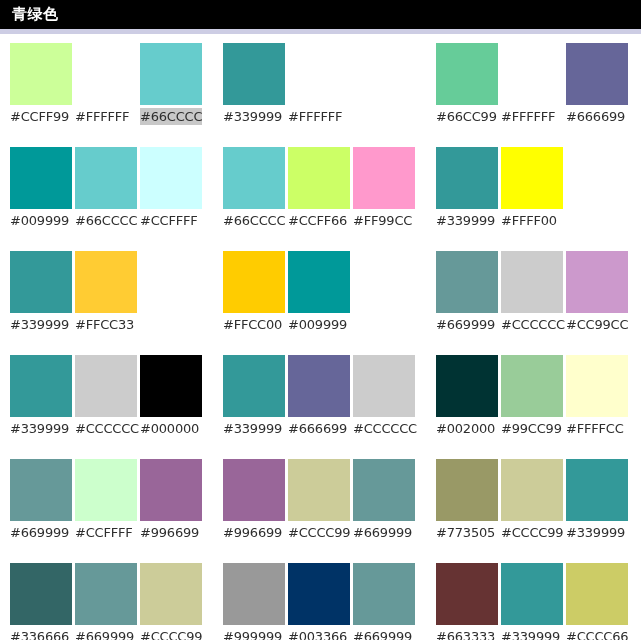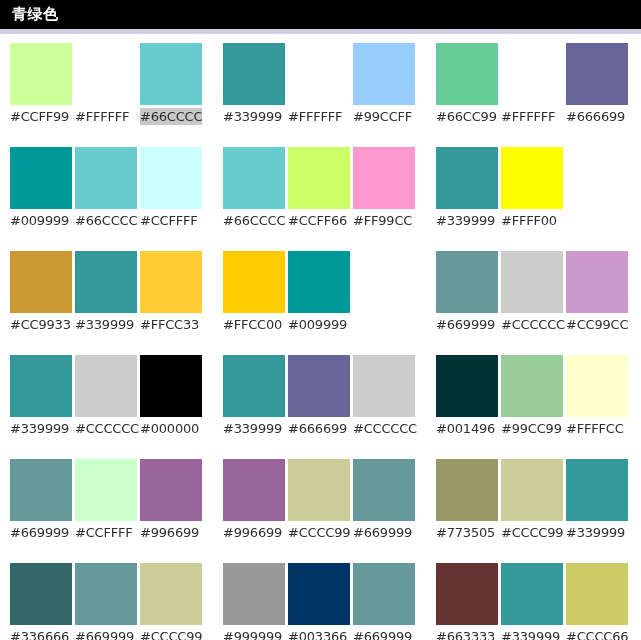--- a/index.html
+++ b/index.html
@@ -115,24 +115,20 @@
           <span class="swatch" title="#66CCCC" style="background: rgb(102, 204, 204);"></span>
           <span class="hexlabel">#66CCCC</span>
         </div>
         <div class="cell">
           <span class="swatch" title="#CCFFFF" style="background: rgb(204, 255, 255);"></span>
           <span class="hexlabel">#CCFFFF</span>
         </div>
       </div>
       <div class="row">
         <div class="cell">
-          <span class="swatch" title="#CC9933" style="background: rgb(204, 153, 51);"></span>
-          <span class="hexlabel">#CC9933</span>
-        </div>
-        <div class="cell">
           <span class="swatch" title="#339999" style="background: rgb(51, 153, 153);"></span>
           <span class="hexlabel">#339999</span>
         </div>
         <div class="cell">
           <span class="swatch" title="#FFCC33" style="background: rgb(255, 204, 51);"></span>
           <span class="hexlabel">#FFCC33</span>
         </div>
       </div>
       <div class="row">
         <div class="cell">
@@ -180,24 +176,20 @@
     <div class="group">
       <div class="row">
         <div class="cell">
           <span class="swatch" title="#339999" style="background: rgb(51, 153, 153);"></span>
           <span class="hexlabel">#339999</span>
         </div>
         <div class="cell">
           <span class="swatch is-white" title="#FFFFFF" style="background: rgb(255, 255, 255);"></span>
           <span class="hexlabel">#FFFFFF</span>
         </div>
-        <div class="cell">
-          <span class="swatch" title="#99CCFF" style="background: rgb(153, 204, 255);"></span>
-          <span class="hexlabel">#99CCFF</span>
-        </div>
       </div>
       <div class="row">
         <div class="cell">
           <span class="swatch" title="#66CCCC" style="background: rgb(102, 204, 204);"></span>
           <span class="hexlabel">#66CCCC</span>
         </div>
         <div class="cell">
           <span class="swatch" title="#CCFF66" style="background: rgb(204, 255, 102);"></span>
           <span class="hexlabel">#CCFF66</span>
         </div>
@@ -294,21 +286,21 @@
           <span class="hexlabel">#CCCCCC</span>
         </div>
         <div class="cell">
           <span class="swatch" title="#CC99CC" style="background: rgb(204, 153, 204);"></span>
           <span class="hexlabel">#CC99CC</span>
         </div>
       </div>
       <div class="row">
         <div class="cell">
           <span class="swatch" title="#003333" style="background: rgb(0, 51, 51);"></span>
-          <span class="hexlabel">#001496</span>
+          <span class="hexlabel">#002000</span>
         </div>
         <div class="cell">
           <span class="swatch" title="#99CC99" style="background: rgb(153, 204, 153);"></span>
           <span class="hexlabel">#99CC99</span>
         </div>
         <div class="cell">
           <span class="swatch" title="#FFFFCC" style="background: rgb(255, 255, 204);"></span>
           <span class="hexlabel">#FFFFCC</span>
         </div>
       </div>

